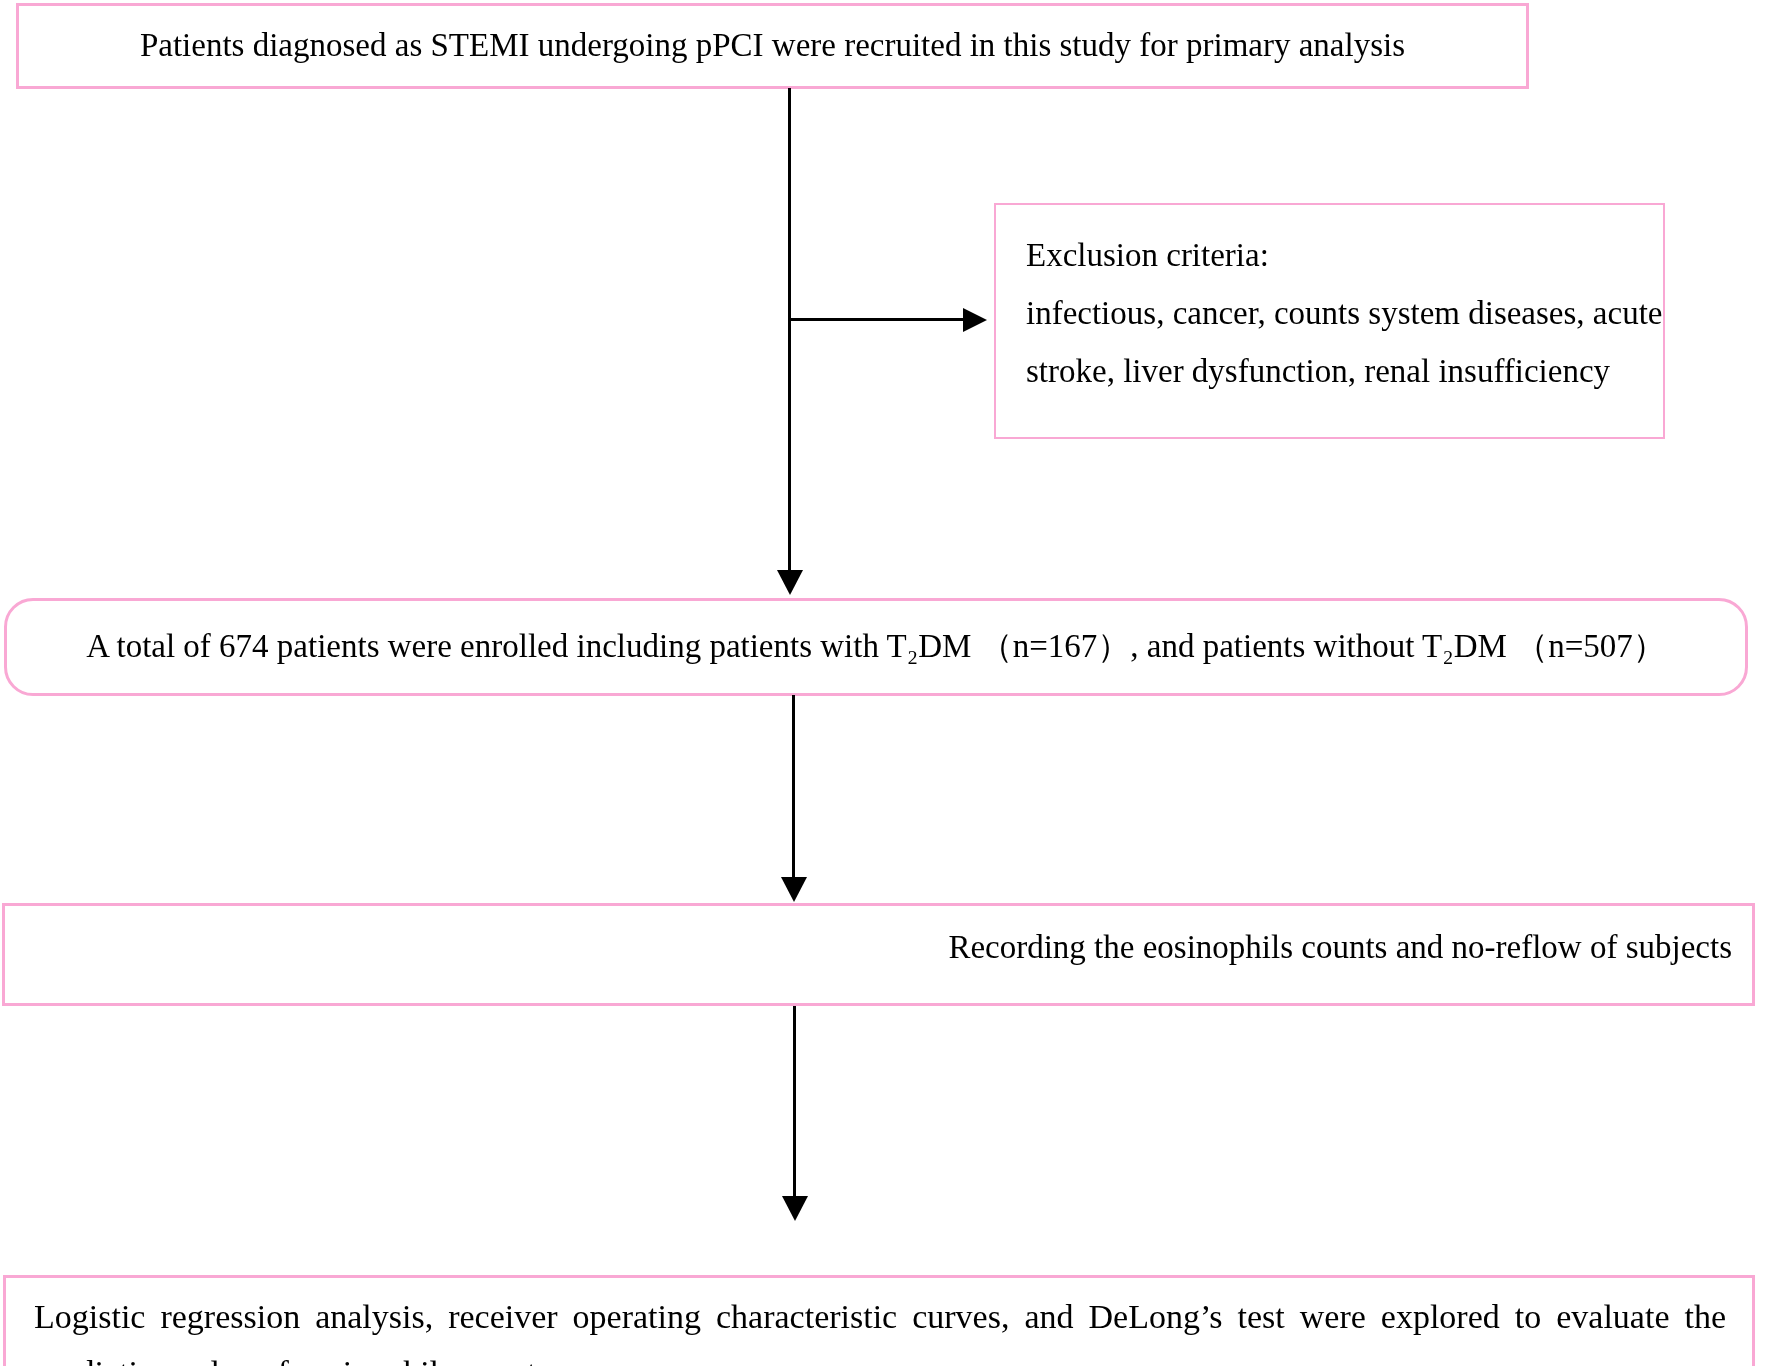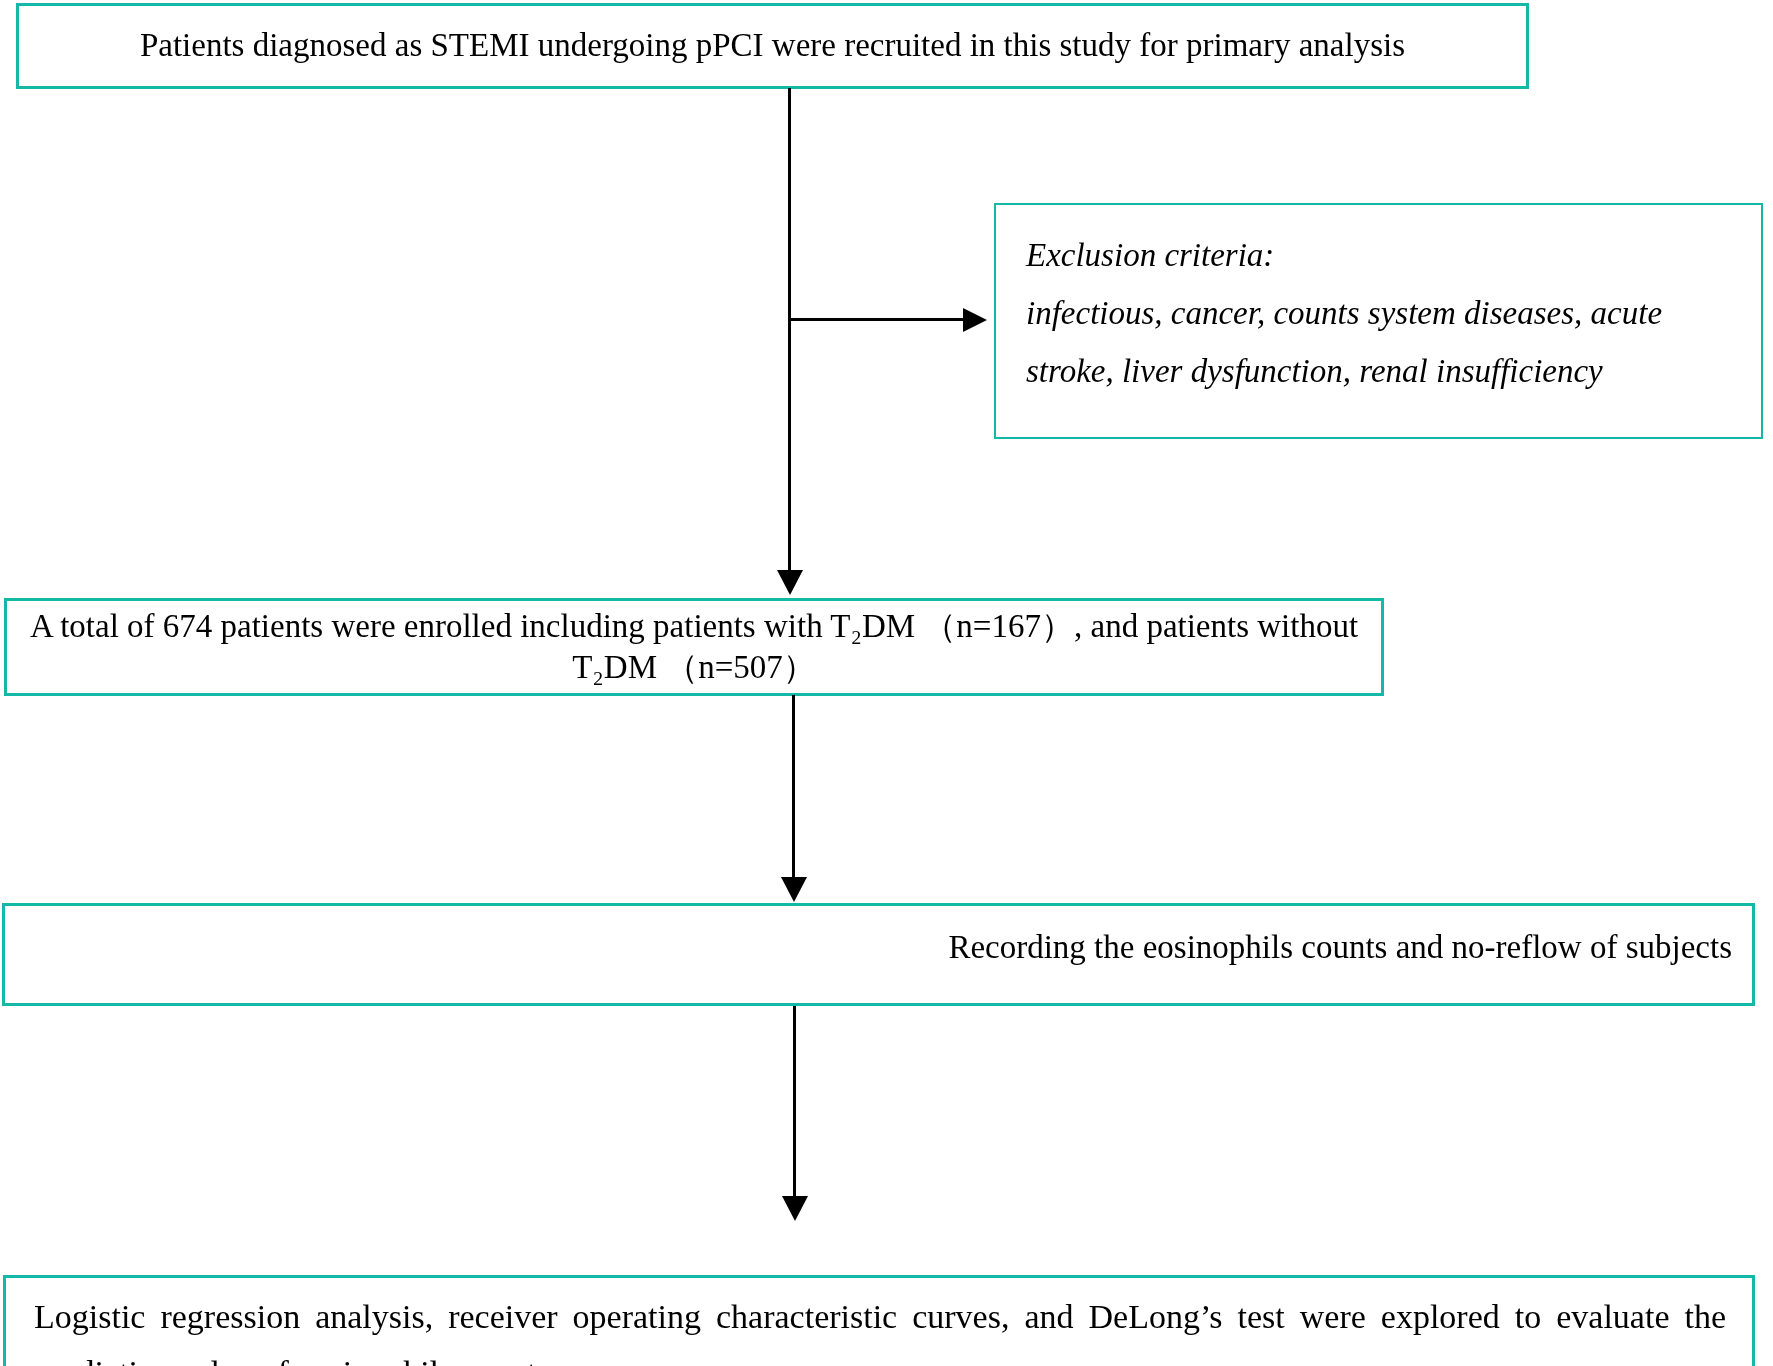--- a/index.html
+++ b/index.html
@@ -12,49 +12,49 @@
     width: 1773px;
     height: 1366px;
     background: #ffffff;
     font-family: "Liberation Serif", "DejaVu Serif", serif;
     color: #000000;
     overflow: hidden;
   }
   .fbox {
     position: absolute;
     box-sizing: border-box;
-    border: 3px solid #14b8a6;
+    border: 3px solid #f9a8d4;
     background: #ffffff;
     font-size: 33px;
     line-height: 1.25;
   }
   .center-text {
     display: flex;
     align-items: center;
     justify-content: center;
     text-align: center;
   }
   #box-recruitment {
     left: 16px; top: 3px; width: 1513px; height: 86px;
     padding: 0 20px;
   }
   #box-exclusion {
-    left: 994px; top: 203px; width: 769px; height: 236px;
+    left: 994px; top: 203px; width: 671px; height: 236px;
     border-width: 2px;
     padding: 21px 16px 0 30px;
-    font-style: italic;
   }
   #box-exclusion .excl-line {
     height: 58px;
     line-height: 58px;
     white-space: nowrap;
   }
   #box-enrollment {
-    left: 4px; top: 598px; width: 1380px; height: 98px;
+    left: 4px; top: 598px; width: 1744px; height: 98px;
     padding: 0 10px;
+    border-radius: 29px;
   }
   #box-recording {
     left: 2px; top: 903px; width: 1753px; height: 103px;
     justify-content: flex-end;
     text-align: left;
     padding: 0 20px 14px 30px;
   }
   #box-analysis {
     left: 3px; top: 1227px; width: 1752px; height: 133px;
     padding: 11px 26px 0 28px;

